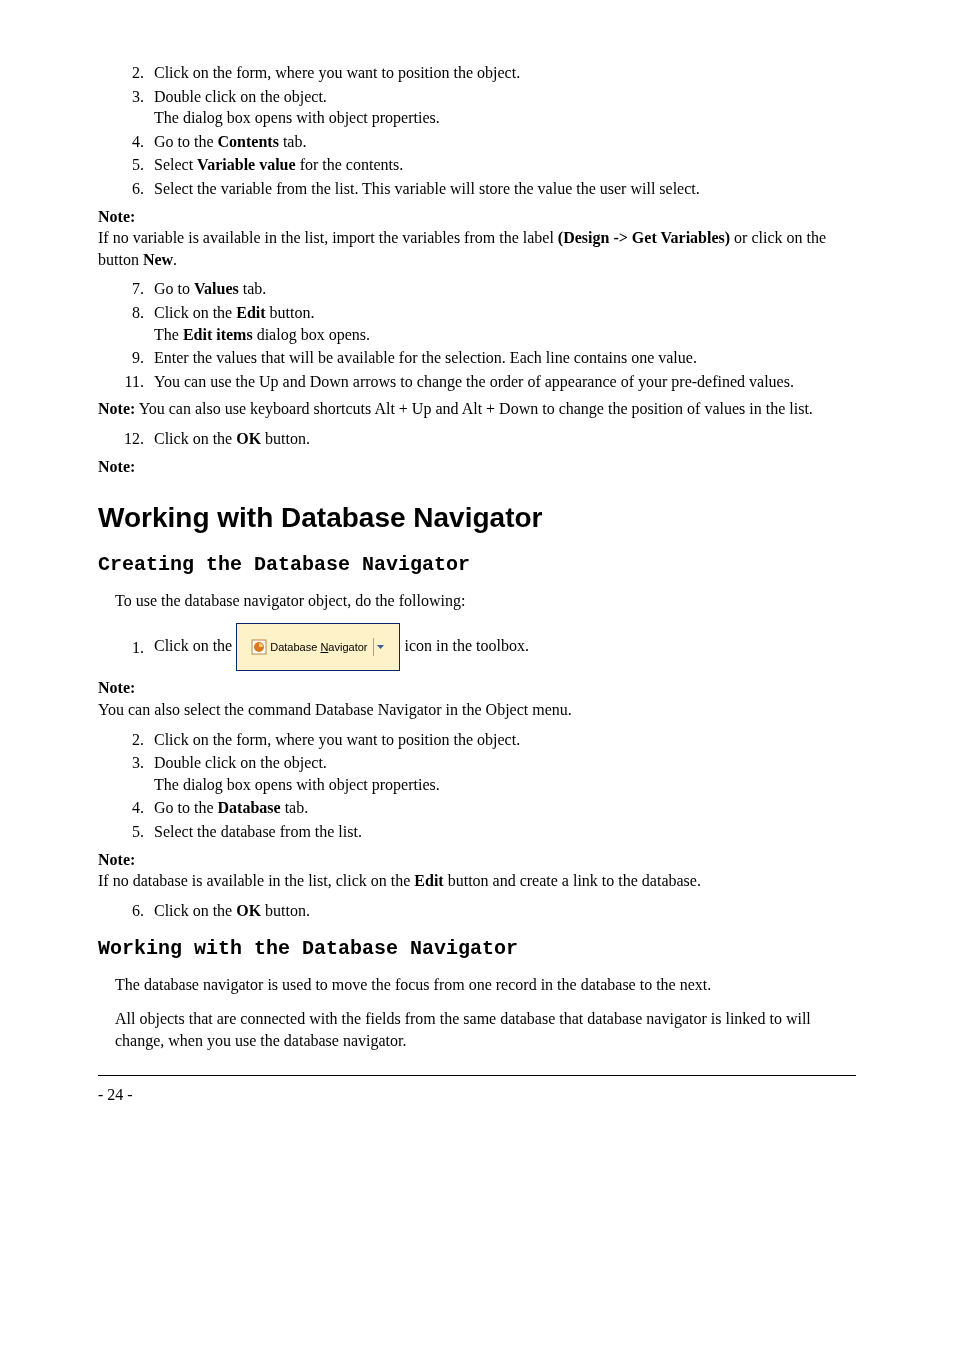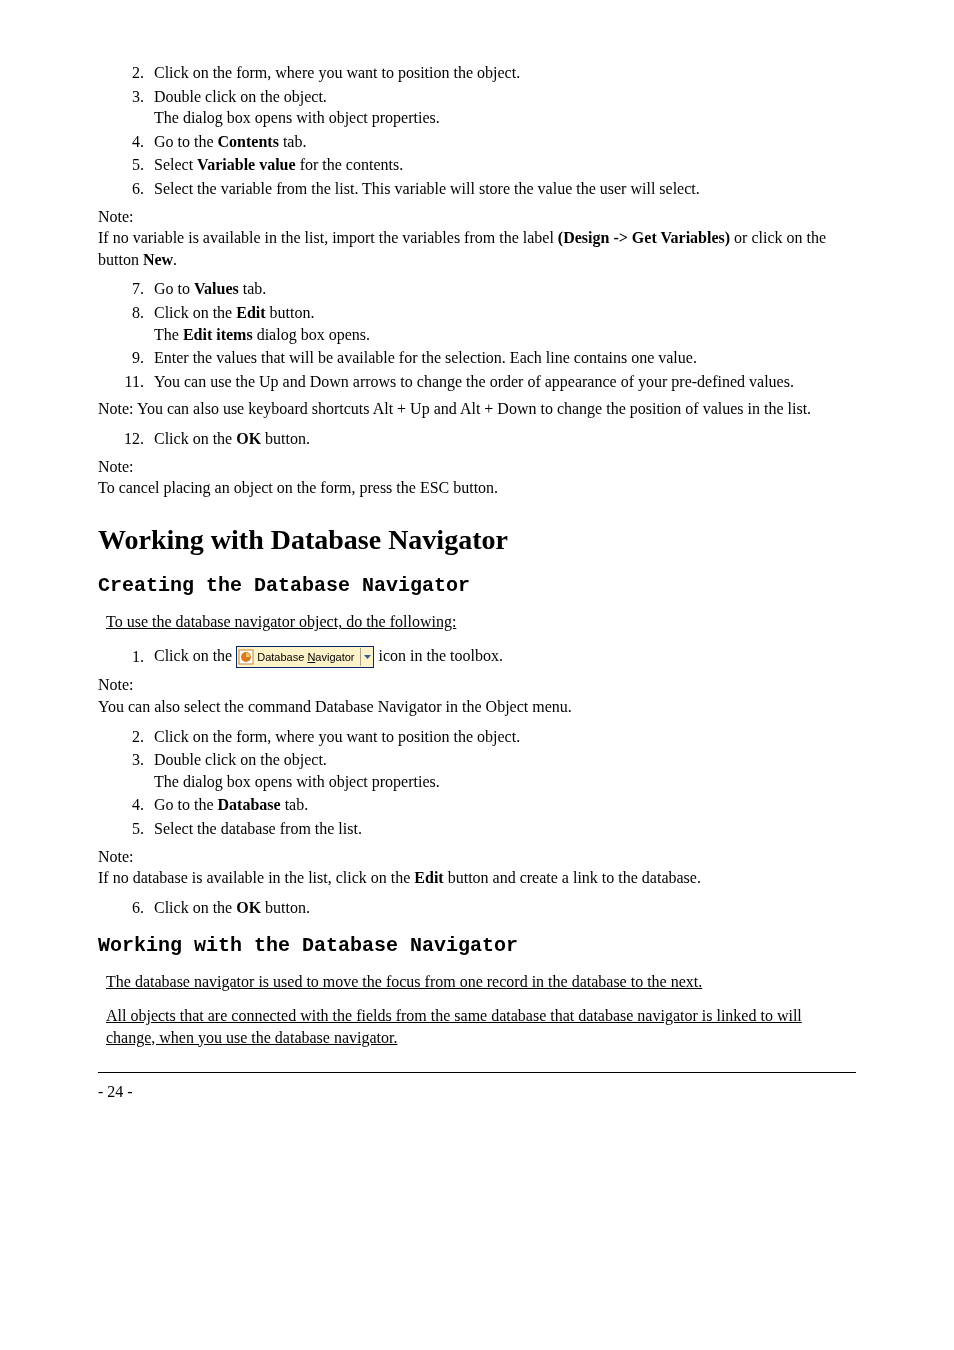--- a/index.html
+++ b/index.html
@@ -21,45 +21,45 @@
   }
   .li .num {
     width: 28px;
     text-align: right;
     margin-left: 18px;
     margin-right: 10px;
     flex-shrink: 0;
   }
   .li .num.wide { width: 28px; }
   .li .body { flex: 1; }
-  .note-label { font-weight: normal; }
+  .note-label { font-weight: bold; }
   .note-block { margin: 4px 0 8px 0; }
   h1.section {
-    font-family: Liberation Serif, serif;
+    font-family: Liberation Sans, sans-serif;
     font-weight: bold;
     font-size: 28px;
     margin: 22px 0 12px 0;
   }
   h2.subsection {
     font-family: Liberation Mono, monospace;
     font-weight: bold;
     font-size: 20px;
     margin: 14px 0 10px 0;
   }
-  .para { margin: 12px 8px; text-decoration: underline; }
+  .para { margin: 12px 17px; }
   .inline-btn {
     display: inline-flex;
     align-items: center;
     border: 1px solid #0a246a;
     background: #fdf2c8;
     height: 20px;
     vertical-align: middle;
     font-family: Tahoma, sans-serif;
     font-size: 11px;
-    padding: 0;
+    padding: 13px;
   }
   .inline-btn .icon-cell {
     width: 18px;
     height: 18px;
     display: flex;
     align-items: center;
     justify-content: center;
     border-right: 0;
   }
   .inline-btn .label-cell {
@@ -153,21 +153,20 @@
   <div class="li">
     <div class="num wide">12.</div>
     <div class="body">
       <span>Click on the </span><b>OK</b><span> button.</span>
     </div>
   </div>
 </div>
 
 <div class="note-block">
   <span class="note-label">Note:</span><br>
-  <span>To cancel placing an object on the form, press the ESC button.</span>
 </div>
 
 <h1 class="section">Working with Database Navigator</h1>
 
 <h2 class="subsection">Creating the Database Navigator</h2>
 
 <div class="para">To use the database navigator object, do the following:</div>
 
 <div class="ol">
   <div class="li" style="align-items:center;">

